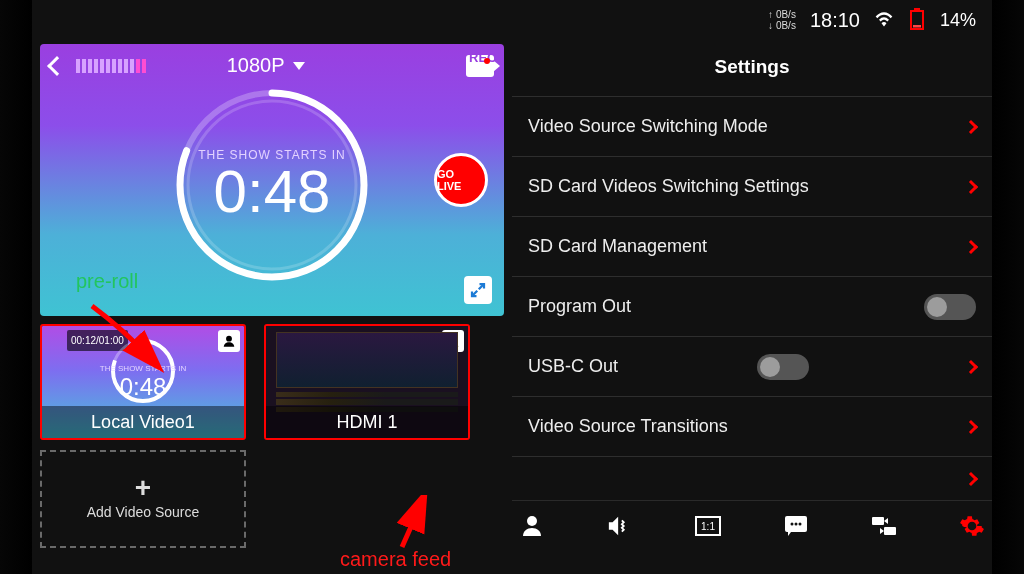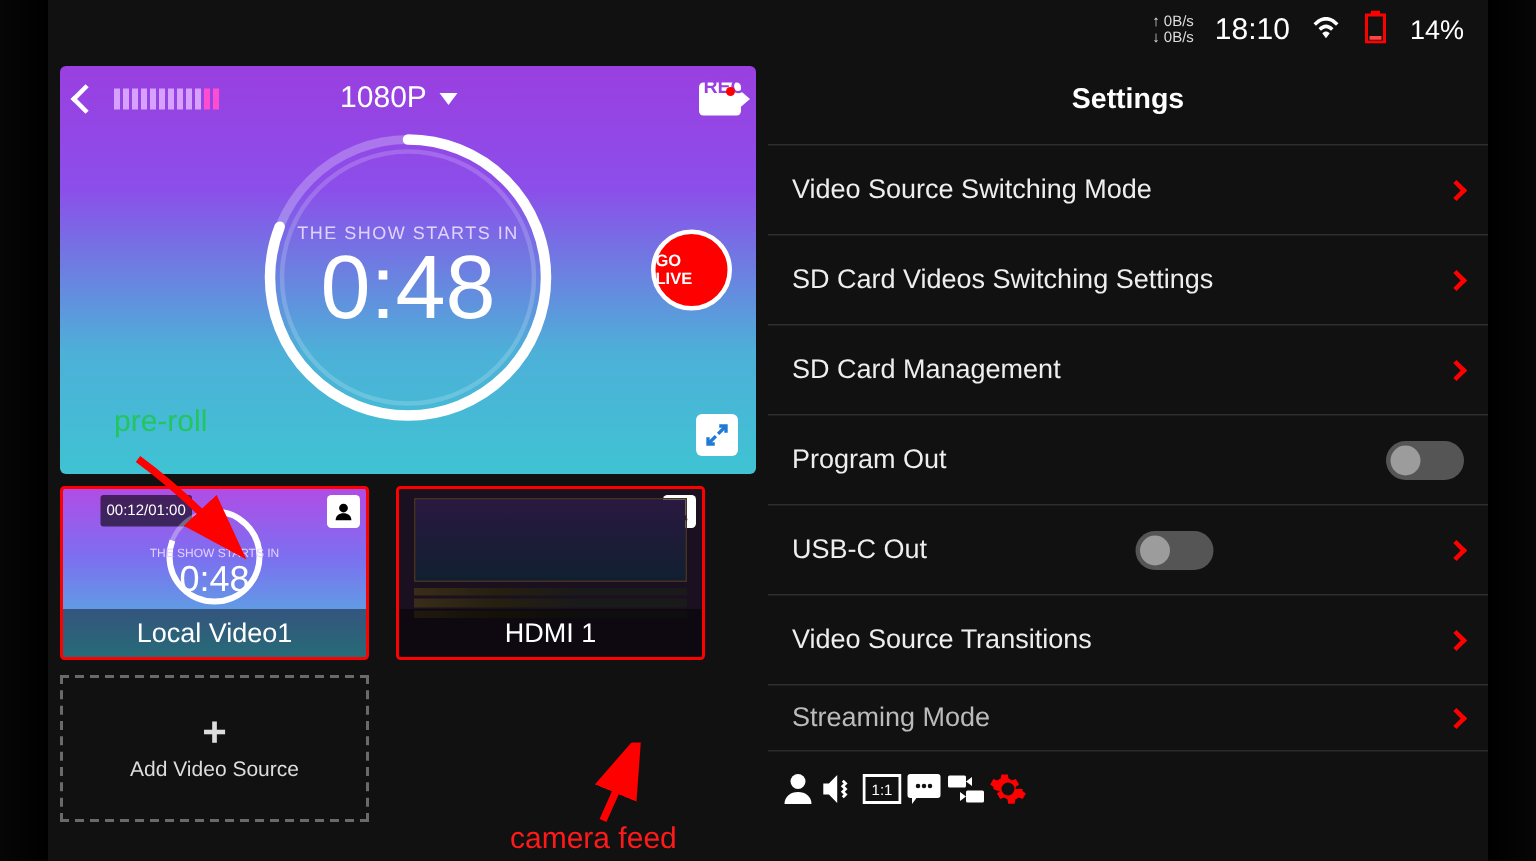--- a/index.html
+++ b/index.html
@@ -69,21 +69,21 @@
   .plus{ font-size:28px; line-height:20px; font-weight:bold;}
 
   .settings-title{ font-size:19px; font-weight:bold; padding:16px 16px 18px 16px;text-align:center;}
   .row{ height:60px; padding:16px 16px; display:flex; align-items:center; border-top:1px solid #2e2e2e; font-size:18px; color:#eee; position:relative;}
   .row:first-of-type{ border-top:1px solid #2e2e2e;}
   .chev{ margin-left:auto; width:10px; height:10px; border-right:3px solid #ff0000; border-top:3px solid #ff0000; transform:rotate(45deg);}
   .toggle{ margin-left:auto; width:52px; height:26px; background:#555; border-radius:13px; position:relative; margin-right:18px;}
   .toggle:after{content:"";position:absolute;left:3px;top:3px;width:20px;height:20px;background:#9c9c9c;border-radius:50%;}
   .row.last{ height:44px; font-size:18px; color:#bbb;}
 
-  .bottom-nav{ height:50px; border-top:1px solid #2a2a2a; display:flex; align-items:center; justify-content:flex-start; padding:0 6px;}
+  .bottom-nav{ height:50px; border-top:1px solid #2a2a2a; display:flex; align-items:center; justify-content:space-between; padding:0 6px;}
   .nav-ic{ width:28px; height:28px; display:flex; align-items:center; justify-content:center;}
   .nav-ic svg{ fill:#fff; }
   .gear svg{ fill:#ff0000;}
 
   .outer-right-bevel{ position:absolute; right:0; top:0; width:32px; height:100%; background:linear-gradient(90deg,#000,#060606);}
   .outer-left-bevel{ position:absolute; left:0; top:0; width:32px; height:100%; background:linear-gradient(270deg,#000,#060606);}
 </style>
 </head>
 <body>
 
@@ -257,21 +257,20 @@
       <div class="row">
         <span>USB-C Out</span>
         <span class="toggle"></span>
         <span class="chev"></span>
       </div>
       <div class="row">
         <span>Video Source Transitions</span>
         <span class="chev"></span>
       </div>
       <div class="row last">
-        <span>Streaming Mode</span>
         <span class="chev"></span>
       </div>
 
       <div class="bottom-nav">
         <div class="nav-ic">
             <svg width="24" height="24" viewBox="0 0 24 24">
               <circle cx="12" cy="7" r="5"></circle>
               <path d="M3 22c0-5 4-8 9-8s9 3 9 8z"></path>
             </svg>
           </div>

